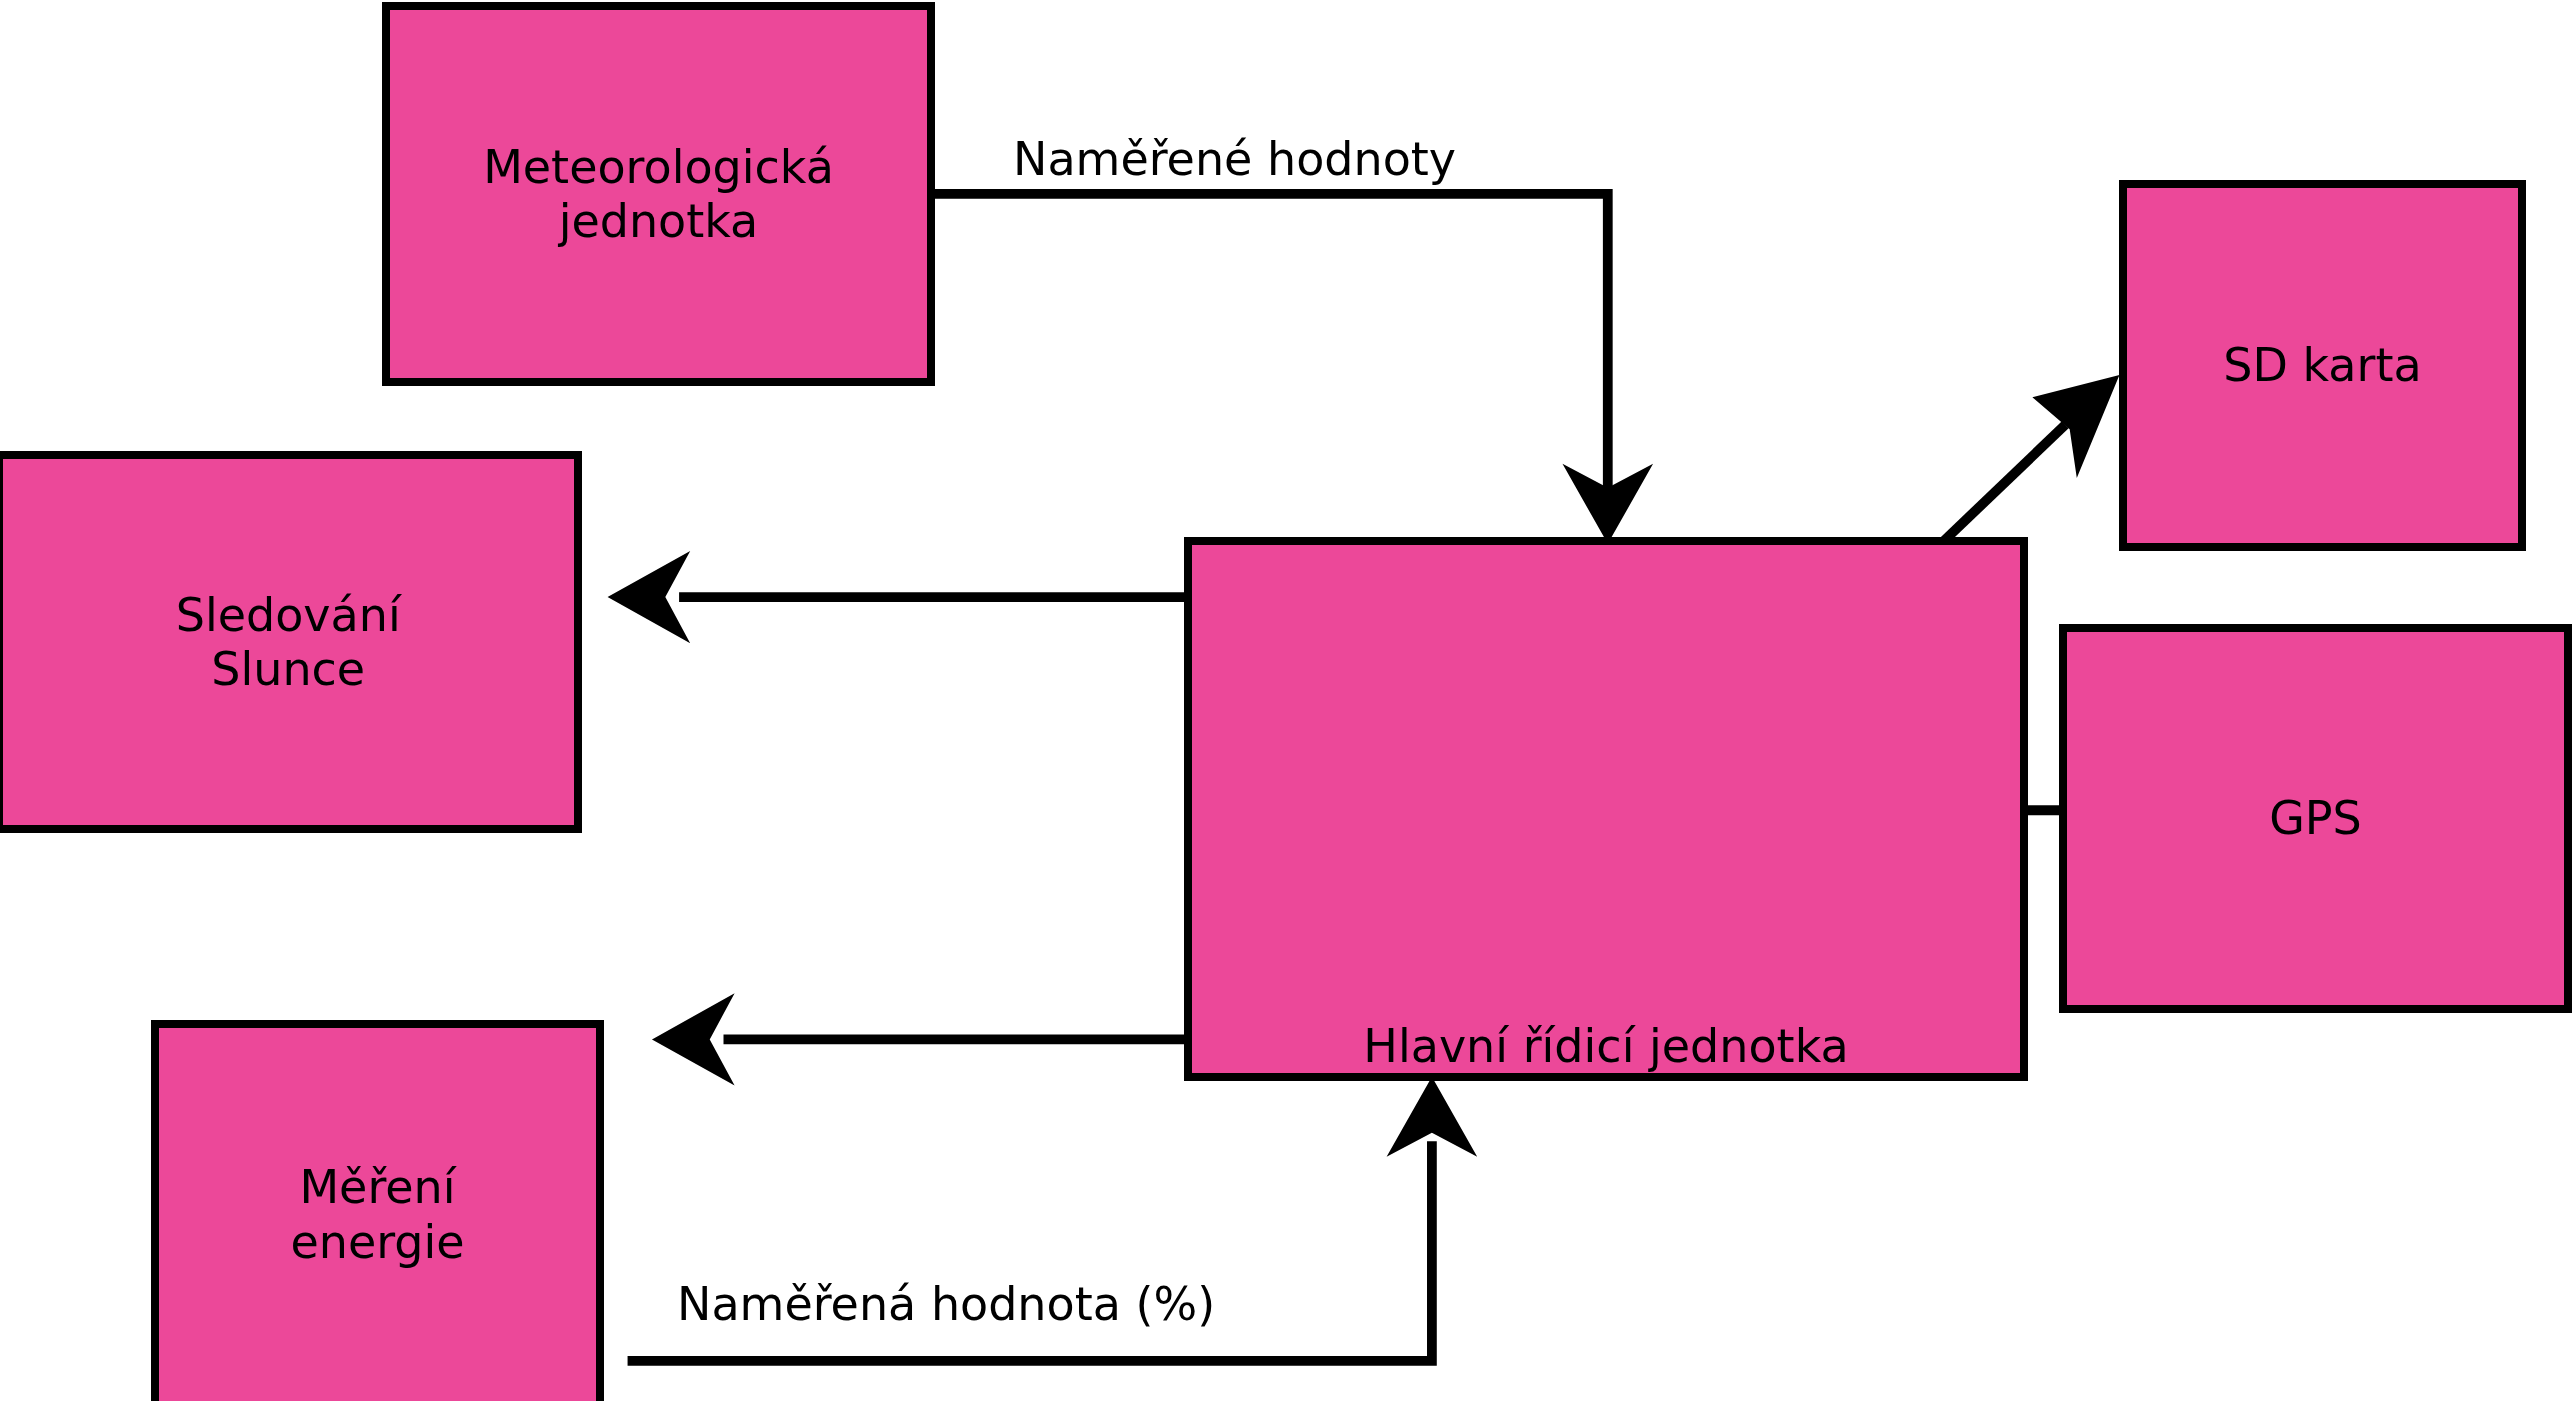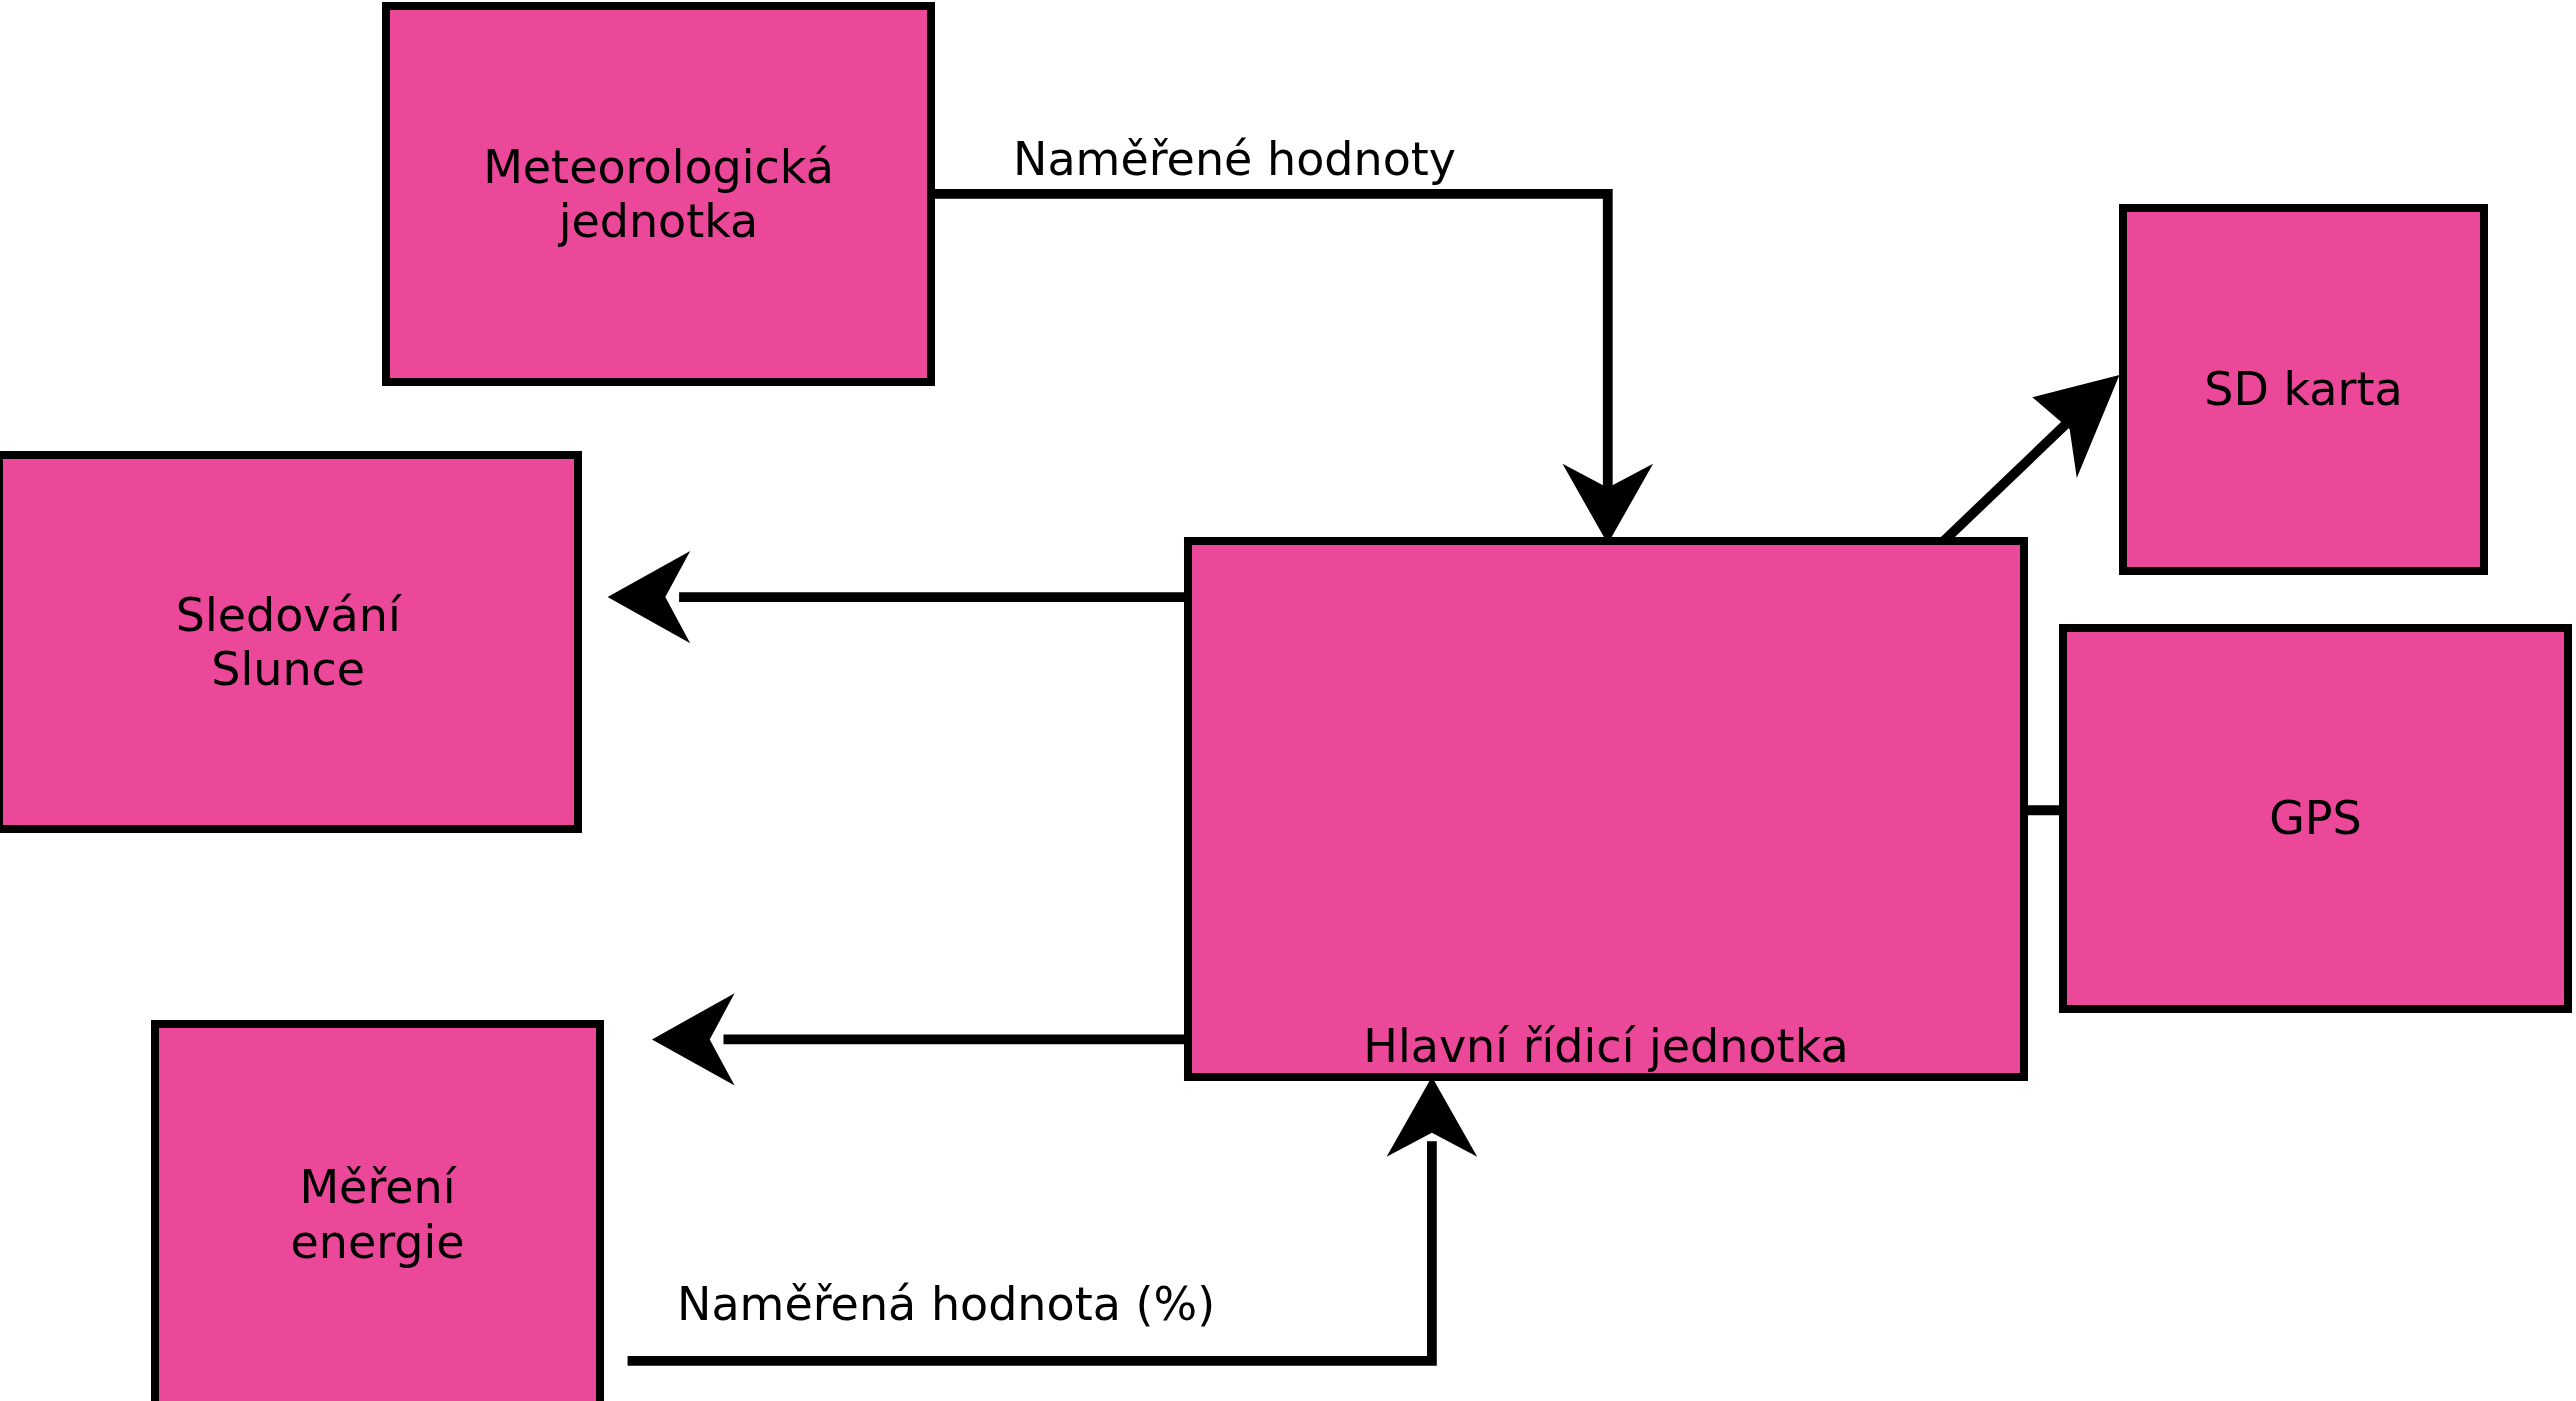--- a/index.html
+++ b/index.html
@@ -100,21 +100,21 @@
 
   <div class="node-box" style="left:151px; top:1020px; width:453px; height:389px;">
     <span class="node-label">Měření
 energie</span>
   </div>
 
   <div class="node-box" style="left:1184px; top:537px; width:844px; height:544px;align-items:flex-end;">
     <span class="node-label">Hlavní řídicí jednotka</span>
   </div>
 
-  <div class="node-box" style="left:2119px; top:204px; width:369px; height:371px;">
+  <div class="node-box" style="left:2119px; top:180px; width:407px; height:371px;">
     <span class="node-label">SD karta</span>
   </div>
 
   <div class="node-box" style="left:2059px; top:624px; width:513px; height:389px;">
     <span class="node-label">GPS</span>
   </div>
 
   <div class="edge-label" style="left:1013px; top:89px;margin-top:43px;">Naměřené hodnoty</div>
 
 

